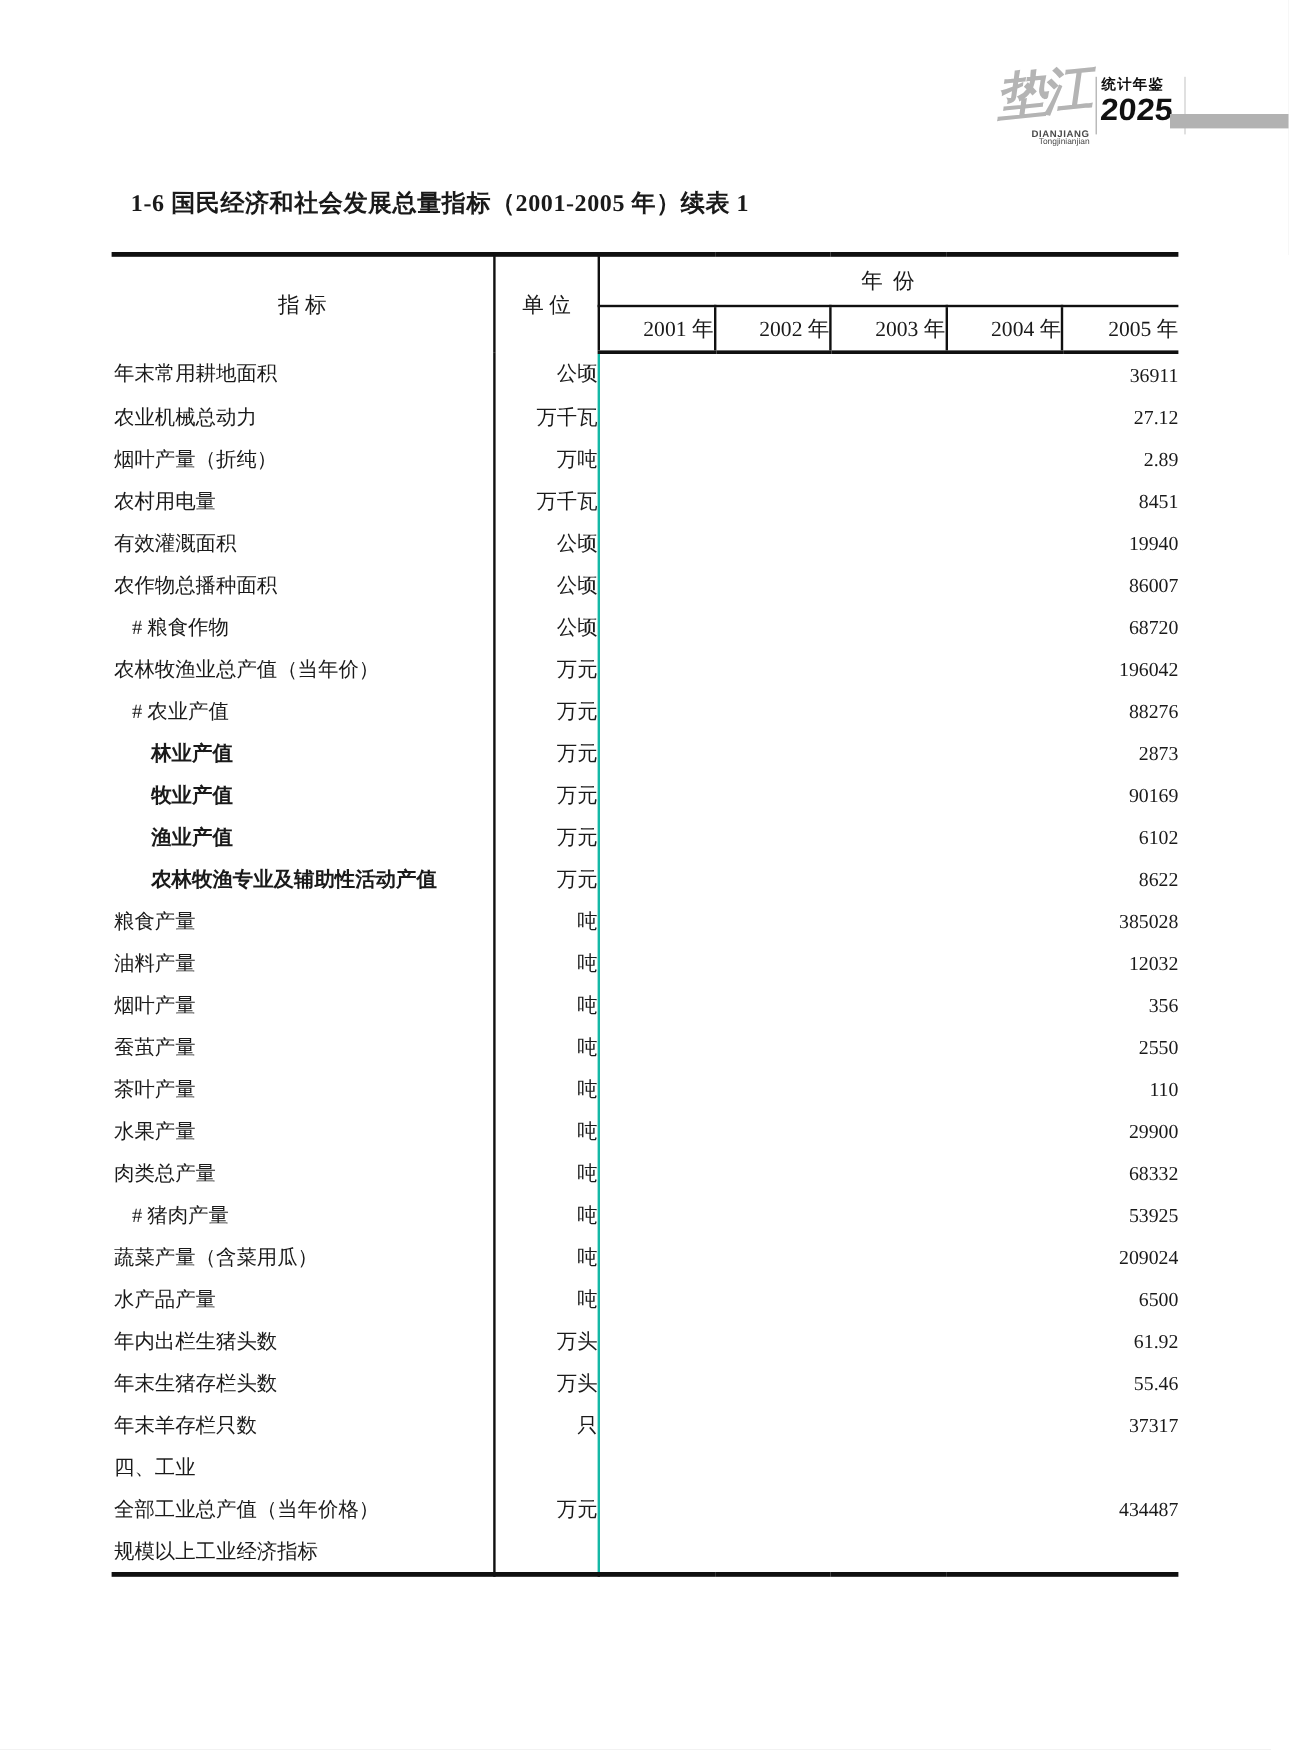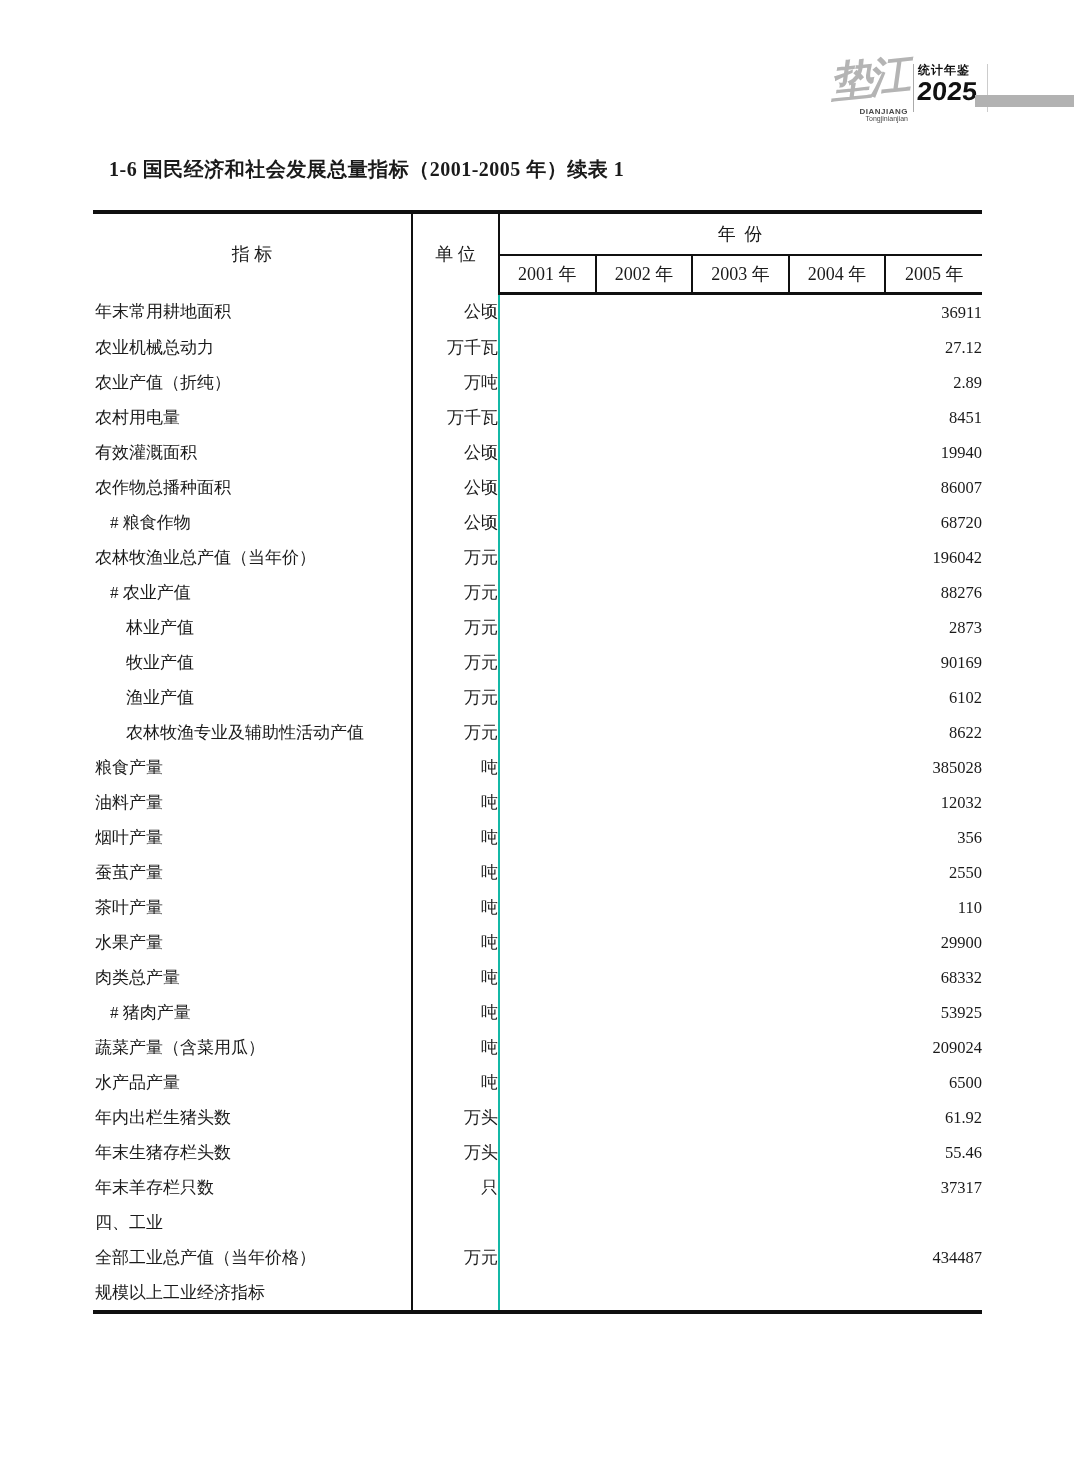--- a/index.html
+++ b/index.html
@@ -63,28 +63,28 @@
   }
   table.stats th,table.stats td{
     padding:0;font-weight:normal;vertical-align:middle;
     overflow:hidden;white-space:nowrap;
   }
   thead .hrow1 th{height:40px;font-size:18px;}
   thead .hrow2 th{height:36px;font-size:18px;}
   th.h-indicator{border-right:2px solid #101010;text-align:center;}
   th.h-unit{border-right:2px solid #101010;text-align:center;}
   th.h-yeargroup{border-bottom:2px solid #101010;text-align:center;letter-spacing:2px;}
-  thead .hrow2 th{border-bottom:3px solid #101010;text-align:center;}
+  thead .hrow2 th{border-bottom:3px solid #101010;text-align:right;}
   thead .hrow2 th + th{border-left:2px solid #101010;}
 
   tbody td{height:35px;font-size:17px;}
   td.c-label{border-right:2px solid #101010;text-align:left;}
   td.c-label.ind-0{padding-left:2px;margin-left:18px;}
   td.c-label.ind-1{padding-left:17px;}
-  td.c-label.ind-2{padding-left:33px;}
+  td.c-label.ind-2{padding-left:33px;font-weight:bold;}
   td.c-unit{border-right:2px solid #14b8a6;text-align:right;}
   td.c-val{text-align:right;padding-right:13px;font-size:16.5px;}
 
   
   .page-footer{
     position:absolute;left:0;top:1360px;width:100%;
     text-align:center;font-size:17px;letter-spacing:1px;
   }
 </style>
 </head>
@@ -146,21 +146,21 @@
         <tr>
           <td class="c-label ind-0">农业机械总动力</td>
           <td class="c-unit">万千瓦</td>
           <td class="c-val"></td>
           <td class="c-val"></td>
           <td class="c-val"></td>
           <td class="c-val"></td>
           <td class="c-val">27.12</td>
         </tr>
         <tr>
-          <td class="c-label ind-0">农业产值（折纯）</td>
+          <td class="c-label ind-0">烟叶产量（折纯）</td>
           <td class="c-unit">万吨</td>
           <td class="c-val"></td>
           <td class="c-val"></td>
           <td class="c-val"></td>
           <td class="c-val"></td>
           <td class="c-val">2.89</td>
         </tr>
         <tr>
           <td class="c-label ind-0">农村用电量</td>
           <td class="c-unit">万千瓦</td>

